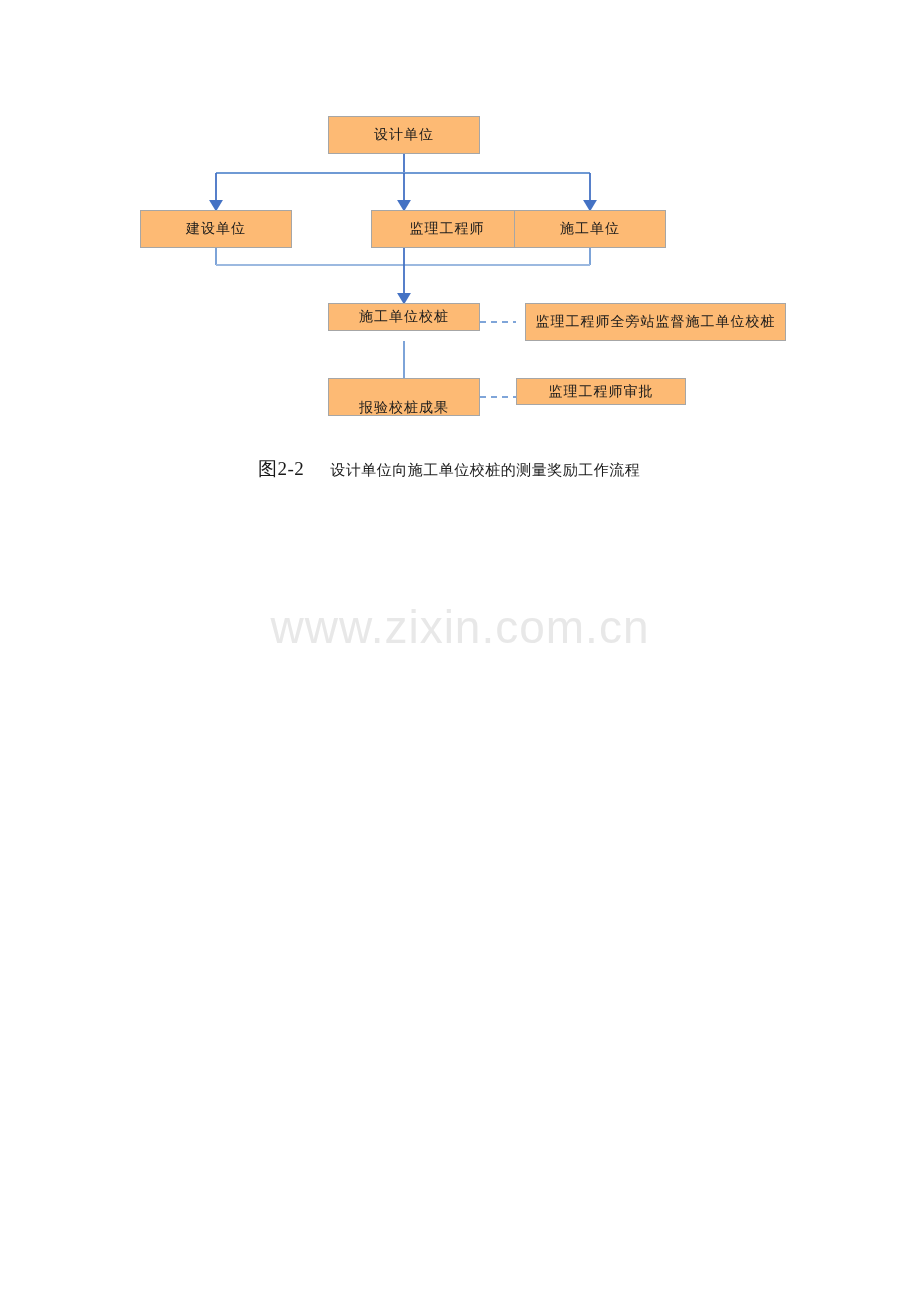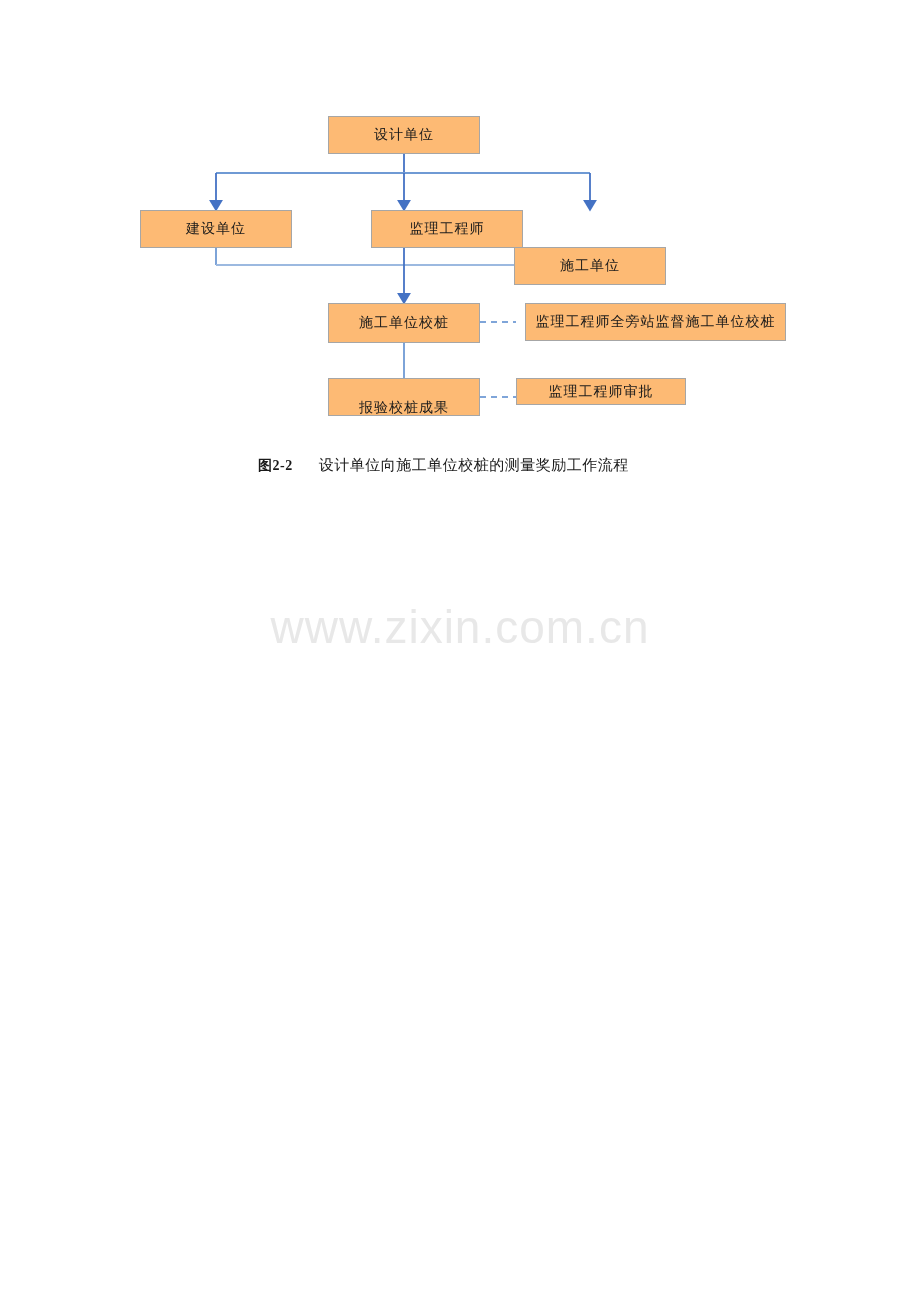--- a/index.html
+++ b/index.html
@@ -60,22 +60,22 @@
     color: #1a1a1a;
     letter-spacing: 1px;
     line-height: 1;
     z-index: 3;
   }
 
   
   .n-design      { left: 328px; top: 116px; width: 152px; height: 38px; }
   .n-owner       { left: 140px; top: 210px; width: 152px; height: 38px; }
   .n-supervisor  { left: 328px; top: 210px; width: 152px; height: 38px; margin-left: 43px; }
-  .n-contractor  { left: 514px; top: 210px; width: 152px; height: 38px; margin-top: 37px; }
-  .n-check       { left: 328px; top: 303px; width: 152px; height: 40px; }
+  .n-contractor  { left: 514px; top: 210px; width: 152px; height: 38px; }
+  .n-check       { left: 328px; top: 303px; width: 152px; height: 28px; }
   .n-report      { left: 328px; top: 378px; width: 152px; height: 38px; align-items: flex-end; }
   .n-witness     { left: 516px; top: 303px; width: 261px; height: 38px; margin-left: 9px; }
   .n-approve     { left: 516px; top: 378px; width: 170px; height: 27px; }
 
   .svg-layer {
     position: absolute;
     left: 0; top: 0;
     width: 920px;
     height: 500px;
     z-index: 1;
@@ -87,22 +87,22 @@
     position: absolute;
     left: 258px;
     top: 456px;
     font-family: "Liberation Serif", "DejaVu Serif", serif;
     font-size: 15px;
     color: #1a1a1a;
     letter-spacing: 0.5px;
     white-space: nowrap;
   }
   .caption .cap-num {
-    font-weight: bold;
-    font-size: 14px;
+    font-weight: normal;
+    font-size: 19px;
   }
   .caption .cap-gap {
     display: inline-block;
     width: 26px;
   }
 </style>
 </head>
 <body>
 
 <div id="page">

